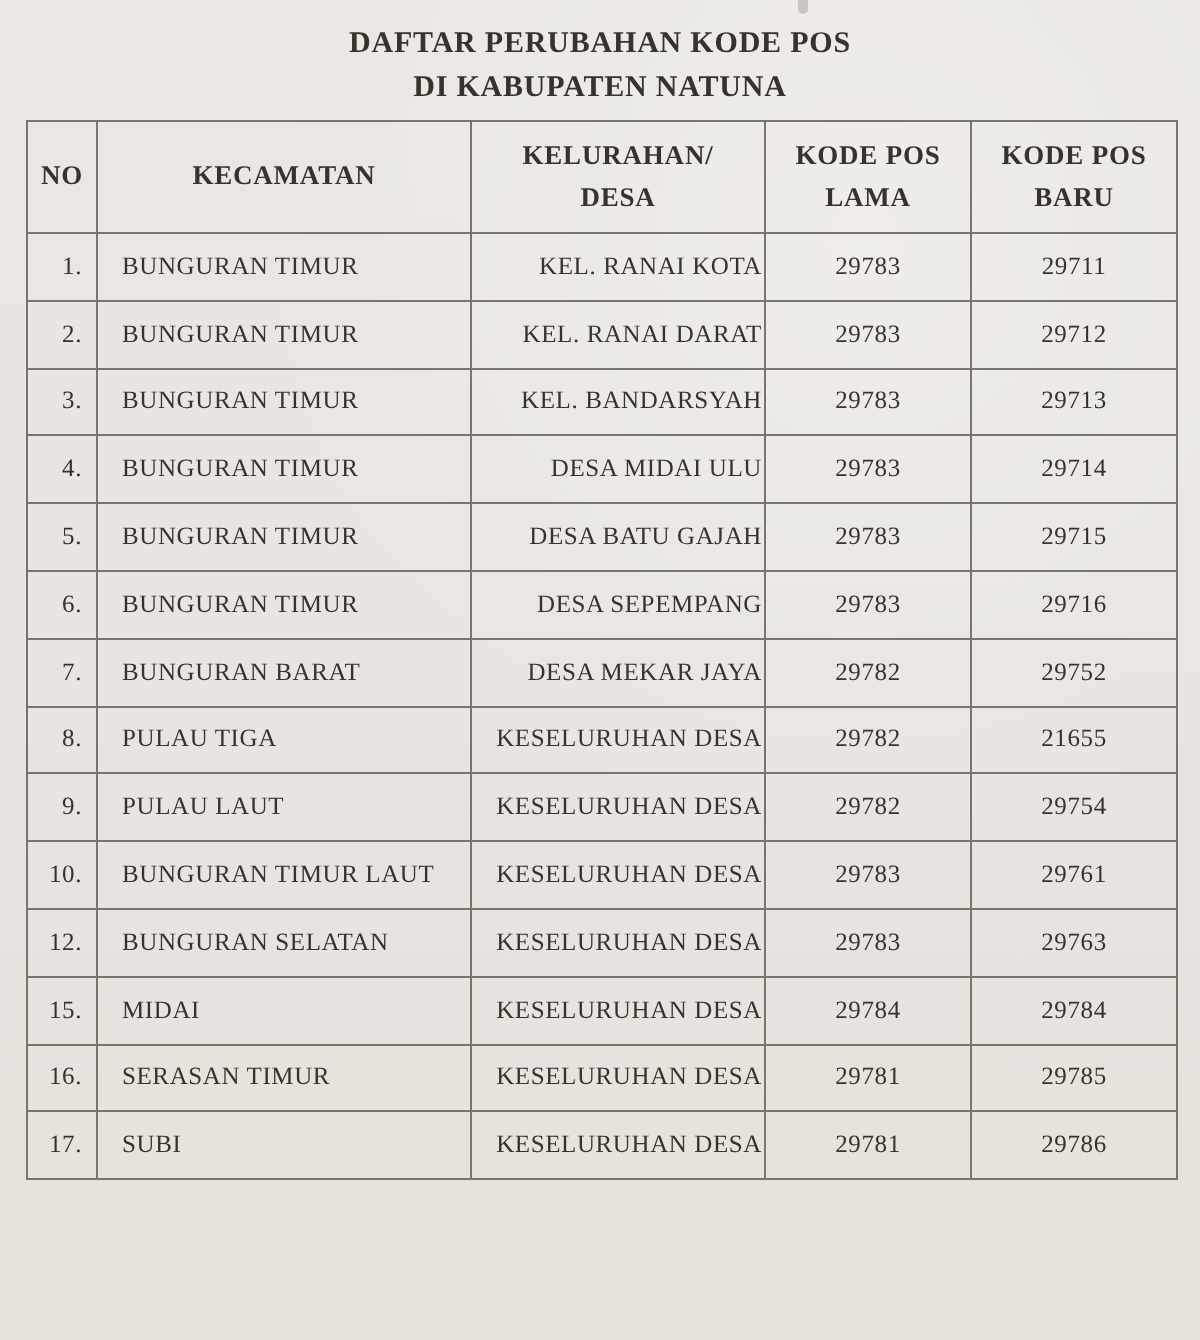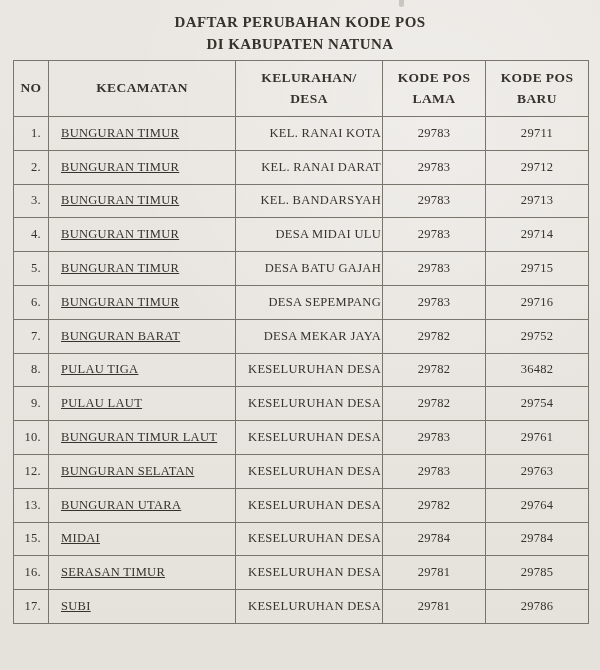--- a/index.html
+++ b/index.html
@@ -52,21 +52,21 @@
     line-height:1.5;
     letter-spacing:0.4px;
   }
   table.postal td{
     height:30.8px;
     font-size:12.5px;
     letter-spacing:0.3px;
     white-space:nowrap;
   }
   .cell-no{text-align:right;padding-right:7px;}
-  .cell-kecamatan{text-align:left;padding-left:12px;text-decoration:underline;}
+  .cell-kecamatan{text-align:left;padding-left:12px;}
   .cell-kelurahan{text-align:right;padding-left:7px;}
   .cell-lama,.cell-baru{text-align:center;}
 </style>
 </head>
 <body>
 
 <div class="scan-artifact"></div>
 
 <div class="doc-title">
   <div>DAFTAR PERUBAHAN KODE POS</div>
@@ -148,21 +148,21 @@
     <td class="cell-kelurahan">DESA MEKAR JAYA</td>
     <td class="cell-lama">29782</td>
     <td class="cell-baru">29752</td>
   </tr>
 
   <tr>
     <td class="cell-no">8.</td>
     <td class="cell-kecamatan">PULAU TIGA</td>
     <td class="cell-kelurahan">KESELURUHAN DESA</td>
     <td class="cell-lama">29782</td>
-    <td class="cell-baru">36482</td>
+    <td class="cell-baru">21655</td>
   </tr>
 
   <tr>
     <td class="cell-no">9.</td>
     <td class="cell-kecamatan">PULAU LAUT</td>
     <td class="cell-kelurahan">KESELURUHAN DESA</td>
     <td class="cell-lama">29782</td>
     <td class="cell-baru">29754</td>
   </tr>
 
@@ -176,27 +176,20 @@
 
 
   <tr>
     <td class="cell-no">12.</td>
     <td class="cell-kecamatan">BUNGURAN SELATAN</td>
     <td class="cell-kelurahan">KESELURUHAN DESA</td>
     <td class="cell-lama">29783</td>
     <td class="cell-baru">29763</td>
   </tr>
 
-  <tr>
-    <td class="cell-no">13.</td>
-    <td class="cell-kecamatan">BUNGURAN UTARA</td>
-    <td class="cell-kelurahan">KESELURUHAN DESA</td>
-    <td class="cell-lama">29782</td>
-    <td class="cell-baru">29764</td>
-  </tr>
 
 
   <tr>
     <td class="cell-no">15.</td>
     <td class="cell-kecamatan">MIDAI</td>
     <td class="cell-kelurahan">KESELURUHAN DESA</td>
     <td class="cell-lama">29784</td>
     <td class="cell-baru">29784</td>
   </tr>
 

